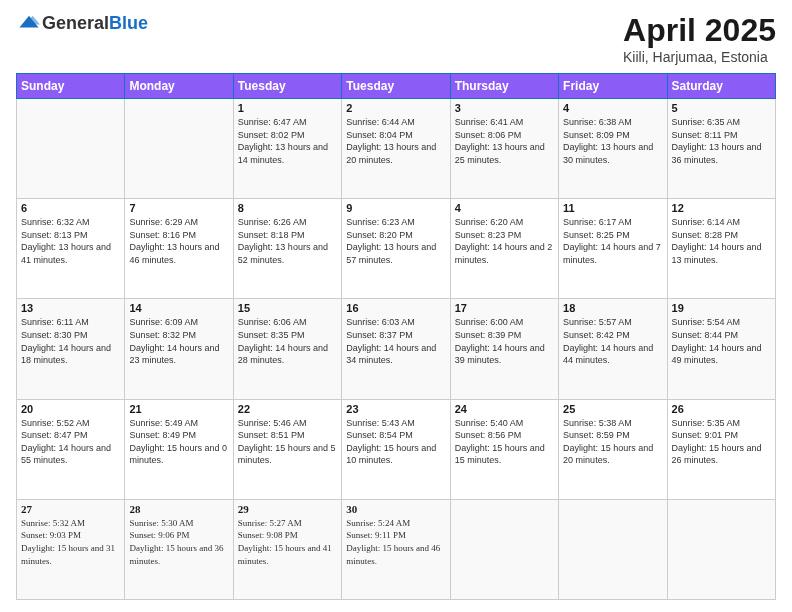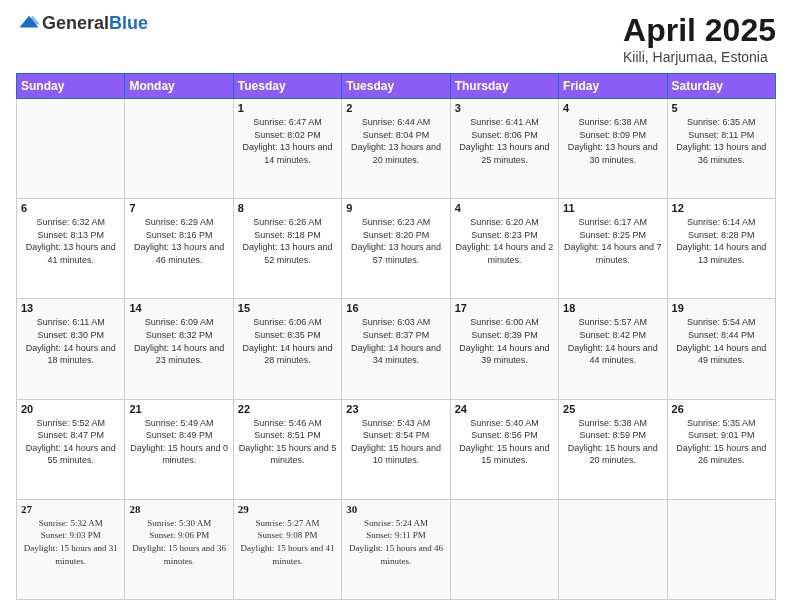--- a/index.html
+++ b/index.html
@@ -82,21 +82,20 @@
       font-size: 11px;
       font-weight: bold;
       color: #1a1a1a;
       display: block;
       margin-bottom: 2px;
     }
     .day-info {
       font-size: 9px;
       color: #333;
       line-height: 1.4;
-      text-align: center;
     }
     .empty-cell {
       background: #fff;
     }
     tbody tr:nth-child(odd) td {
       background-color: #f9f9f9;
     }
     tbody tr:nth-child(even) td {
       background-color: #fff;
     }

